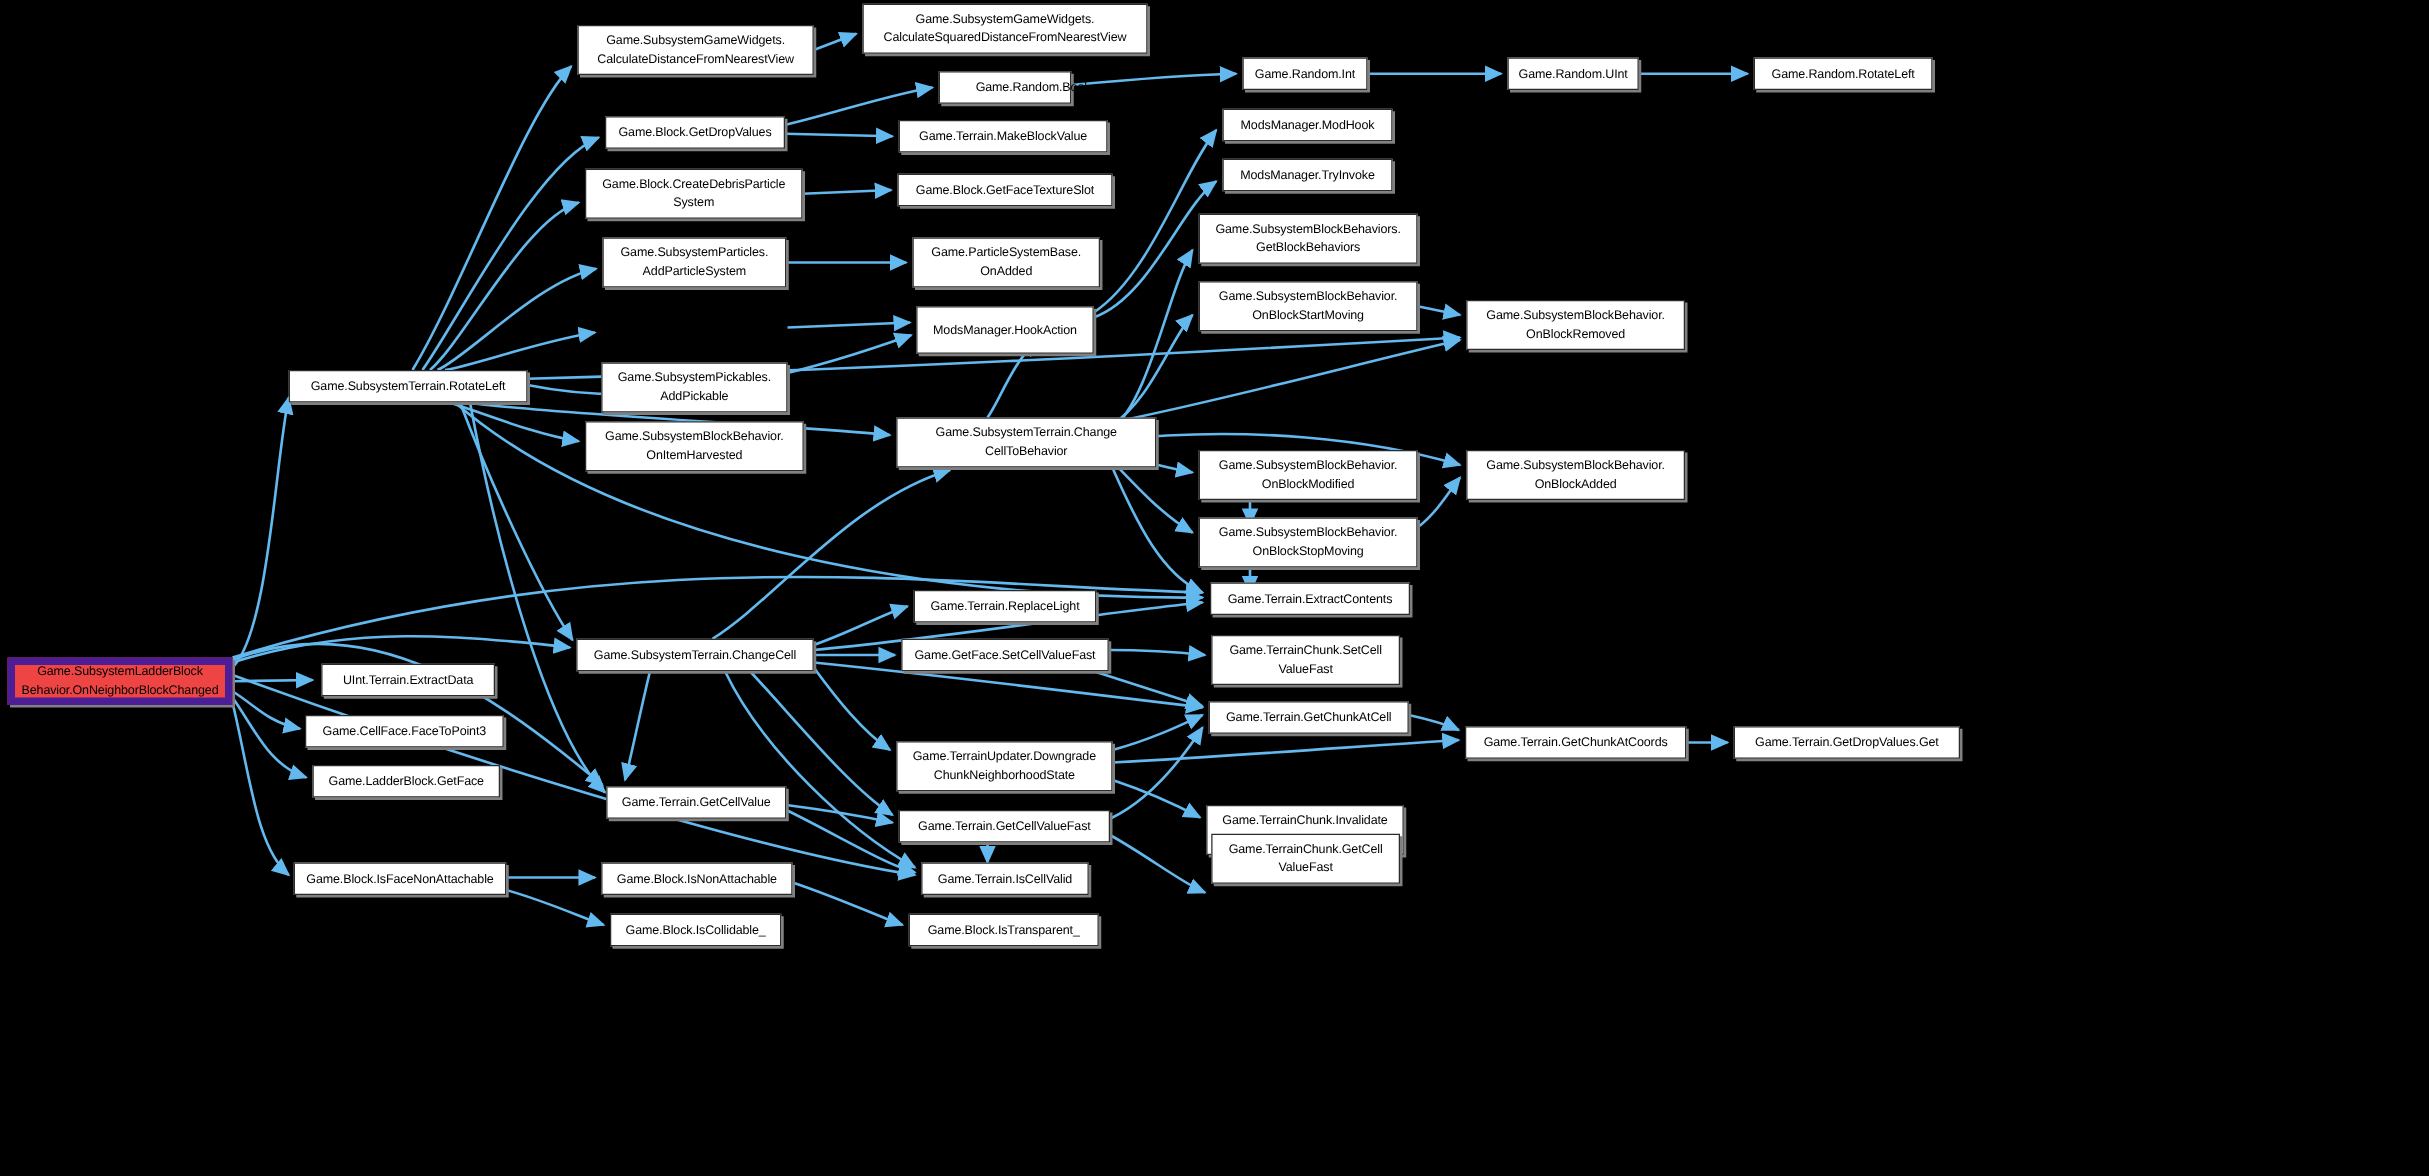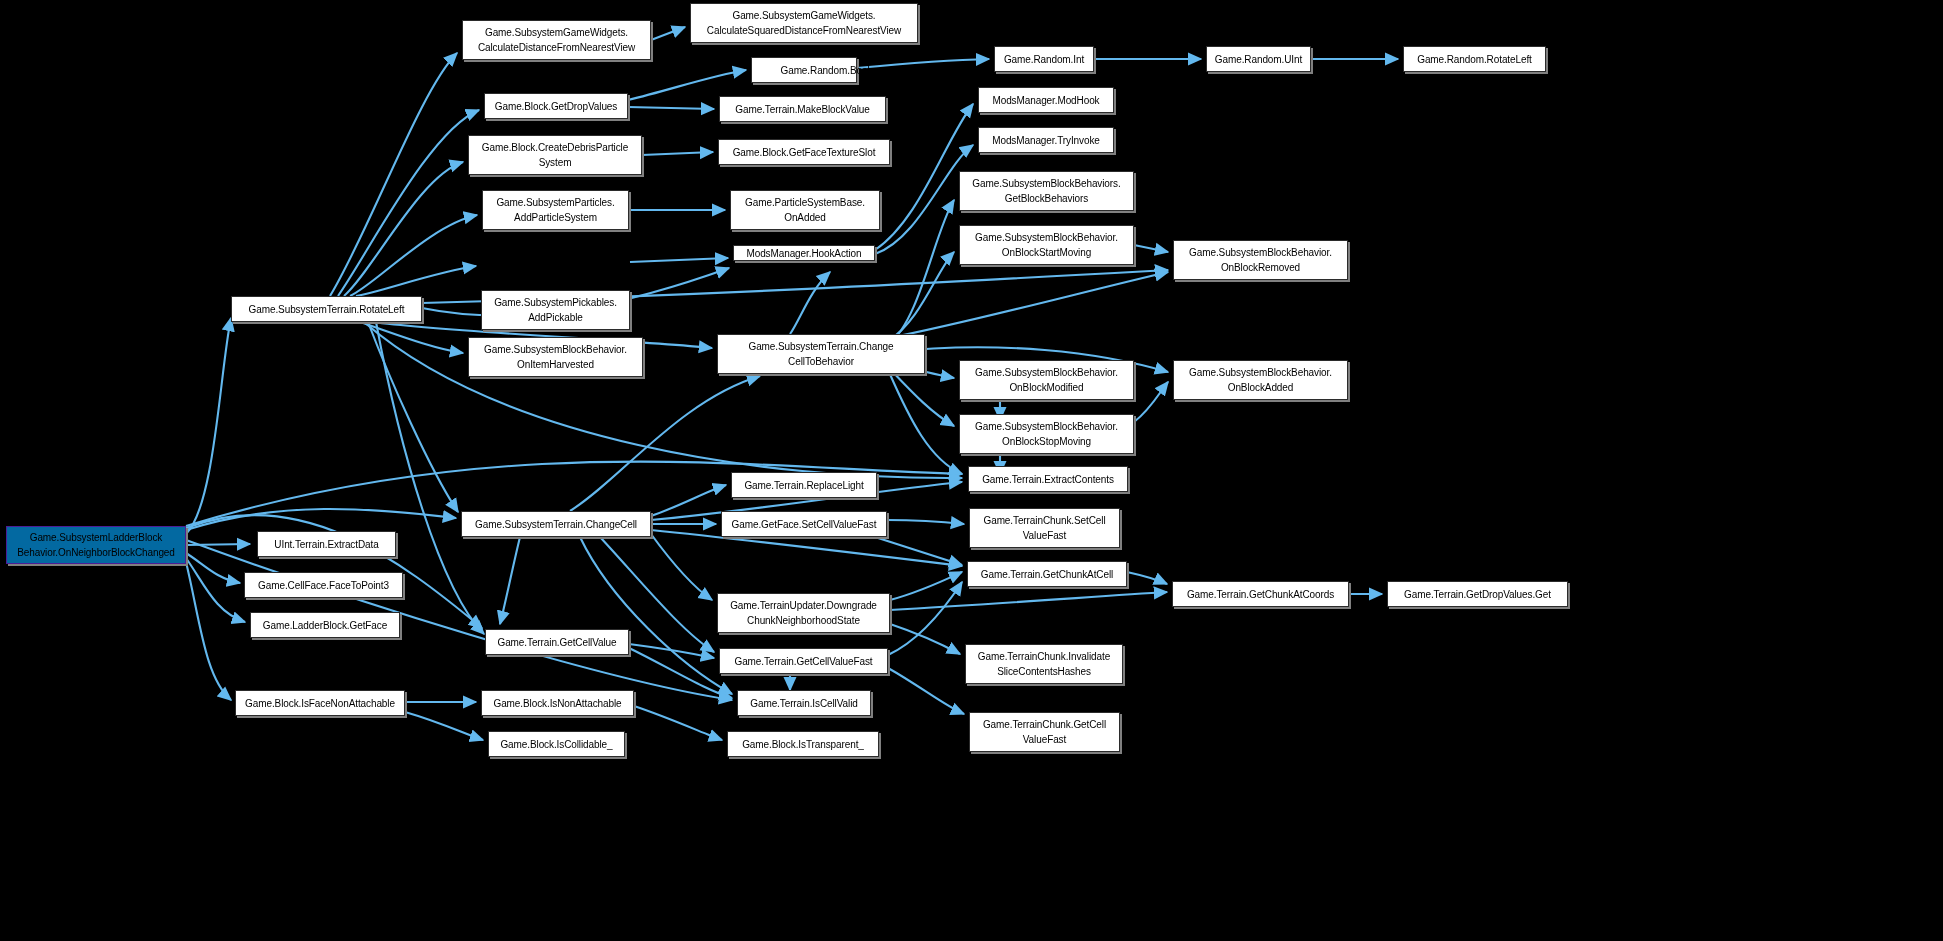--- a/index.html
+++ b/index.html
@@ -29,22 +29,22 @@
     text-align:center;
     color:#000000;
     font-size:10px;
     line-height:15px;
     letter-spacing:-0.1px;
     padding:2px 5px;
     white-space:pre-line;
     z-index:5;
   }
   .node.root{
-    background:#0369a1;
-    border:1px solid #4c1d95;
+    background:#ef4444;
+    border:6px solid #4c1d95;
   }
 </style>
 </head>
 <body>
 
 <div id="canvas" style="background: rgb(0, 0, 0);">
   <svg id="edges" viewBox="0 0 1943 941" xmlns="http://www.w3.org/2000/svg">
     <defs>
       <marker id="arrow" viewBox="0 0 10 10" refX="9" refY="5" markerWidth="7" markerHeight="7" orient="auto-start-reverse">
         <path d="M 0 0.5 L 10 5 L 0 9.5 z" fill="#63b8ee"></path>
@@ -139,21 +139,21 @@
     <div class="node" style="left: 978px; top: 87px; width: 136px; height: 26px;">ModsManager.ModHook</div>
     <div class="node" style="left: 978px; top: 127px; width: 136px; height: 26px;">ModsManager.TryInvoke</div>
     <div class="node" style="left: 482px; top: 190px; width: 147px; height: 40px;">Game.SubsystemParticles.
 AddParticleSystem</div>
     <div class="node" style="left: 730px; top: 190px; width: 150px; height: 40px;">Game.ParticleSystemBase.
 OnAdded</div>
     <div class="node" style="left: 959px; top: 171px; width: 175px; height: 40px;">Game.SubsystemBlockBehaviors.
 GetBlockBehaviors</div>
     <div class="node" style="left: 481px; top: 242px; width: 149px; height: 40px; margin-top: 48px;">Game.SubsystemPickables.
 AddPickable</div>
-    <div class="node" style="left: 733px; top: 245px; width: 142px; height: 16px;">ModsManager.HookAction</div>
+    <div class="node" style="left: 733px; top: 245px; width: 142px; height: 38px;">ModsManager.HookAction</div>
     <div class="node" style="left: 959px; top: 225px; width: 175px; height: 40px;">Game.SubsystemBlockBehavior.
 OnBlockStartMoving</div>
     <div class="node" style="left: 1173px; top: 240px; width: 175px; height: 40px;">Game.SubsystemBlockBehavior.
 OnBlockRemoved</div>
     <div class="node" style="left: 231px; top: 296px; width: 191px; height: 26px;">Game.SubsystemTerrain.RotateLeft</div>
     <div class="node" style="left: 468px; top: 337px; width: 175px; height: 40px;">Game.SubsystemBlockBehavior.
 OnItemHarvested</div>
     <div class="node" style="left: 717px; top: 334px; width: 208px; height: 40px;">Game.SubsystemTerrain.Change
 CellToBehavior</div>
     <div class="node" style="left: 959px; top: 360px; width: 175px; height: 40px;">Game.SubsystemBlockBehavior.
@@ -173,20 +173,20 @@
     <div class="node" style="left: 1172px; top: 581px; width: 177px; height: 26px;">Game.Terrain.GetChunkAtCoords</div>
     <div class="node" style="left: 1387px; top: 581px; width: 181px; height: 26px;">Game.Terrain.GetDropValues.Get</div>
     <div class="node" style="left: 244px; top: 572px; width: 159px; height: 26px;">Game.CellFace.FaceToPoint3</div>
     <div class="node" style="left: 717px; top: 593px; width: 173px; height: 40px;">Game.TerrainUpdater.Downgrade
 ChunkNeighborhoodState</div>
     <div class="node" style="left: 250px; top: 612px; width: 150px; height: 26px;">Game.LadderBlock.GetFace</div>
     <div class="node" style="left: 485px; top: 629px; width: 144px; height: 26px;">Game.Terrain.GetCellValue</div>
     <div class="node" style="left: 719px; top: 648px; width: 169px; height: 26px;">Game.Terrain.GetCellValueFast</div>
     <div class="node" style="left: 965px; top: 644px; width: 158px; height: 40px;">Game.TerrainChunk.Invalidate
 SliceContentsHashes</div>
-    <div class="node" style="left: 969px; top: 712px; width: 151px; height: 40px;">Game.TerrainChunk.GetCell
+    <div class="node" style="left: 969px; top: 667px; width: 151px; height: 40px;">Game.TerrainChunk.GetCell
 ValueFast</div>
     <div class="node" style="left: 737px; top: 690px; width: 134px; height: 26px;">Game.Terrain.IsCellValid</div>
     <div class="node" style="left: 235px; top: 690px; width: 170px; height: 26px;">Game.Block.IsFaceNonAttachable</div>
     <div class="node" style="left: 481px; top: 690px; width: 153px; height: 26px;">Game.Block.IsNonAttachable</div>
     <div class="node" style="left: 488px; top: 731px; width: 137px; height: 26px;">Game.Block.IsCollidable_</div>
     <div class="node" style="left: 727px; top: 731px; width: 152px; height: 26px;">Game.Block.IsTransparent_</div>
   </div>
 
 </body></html>

